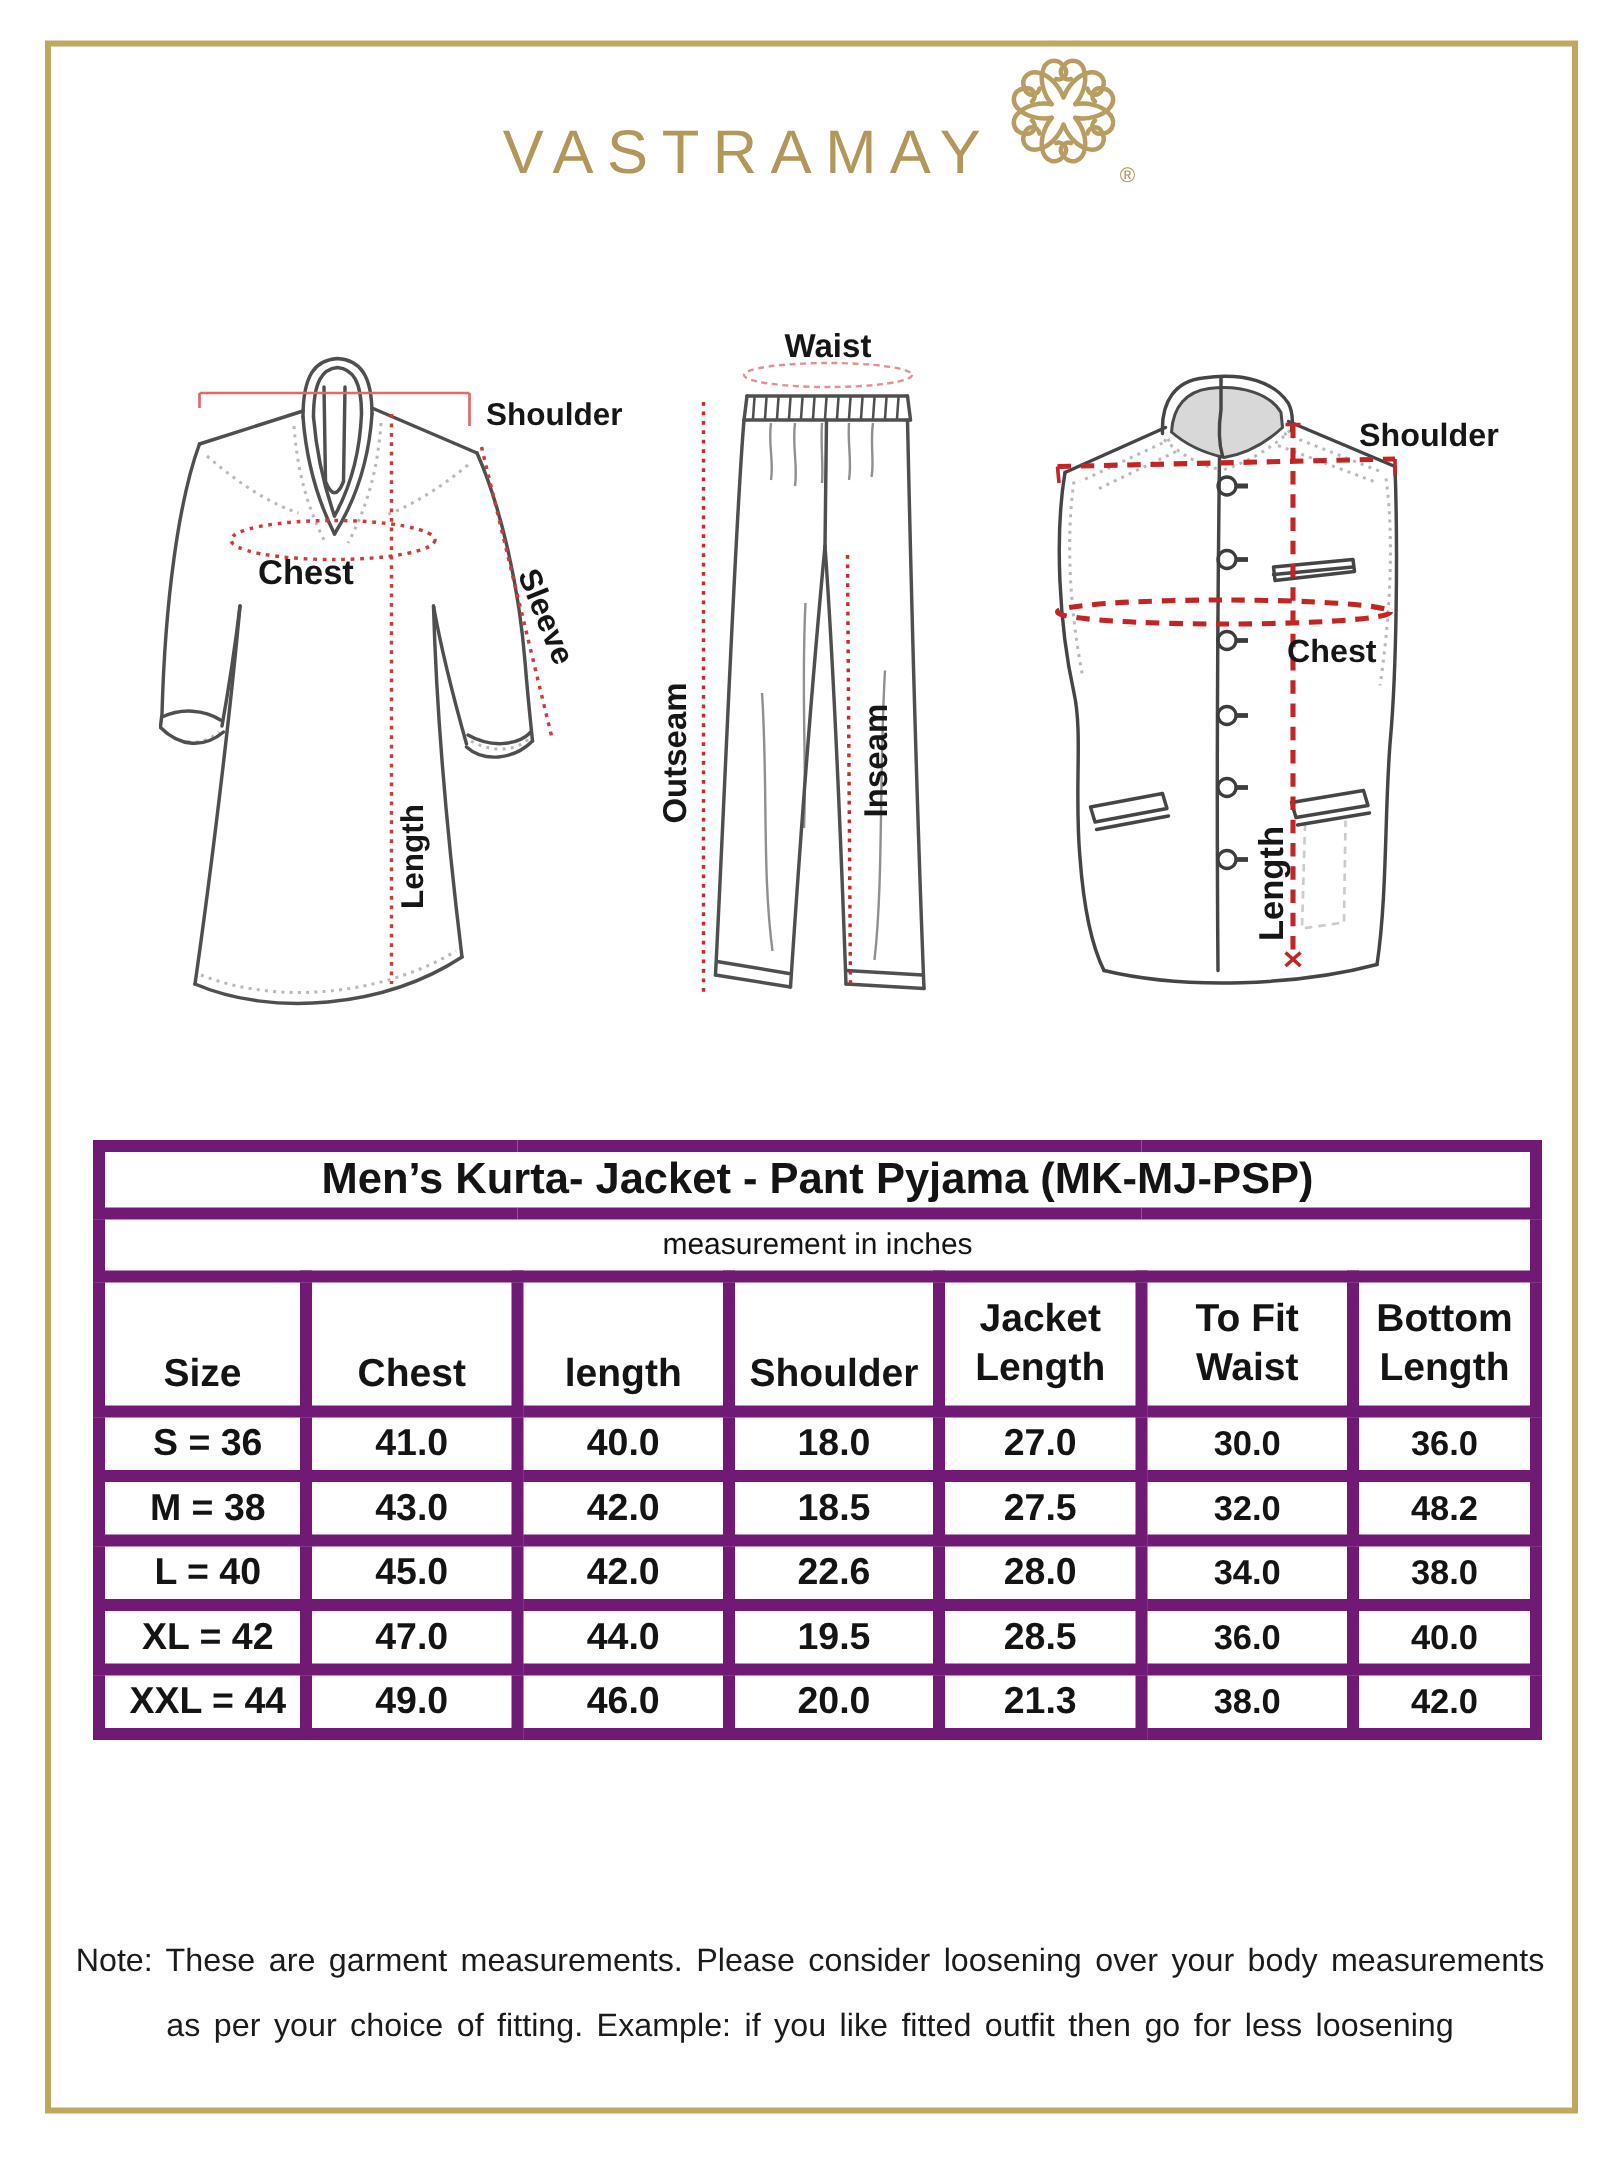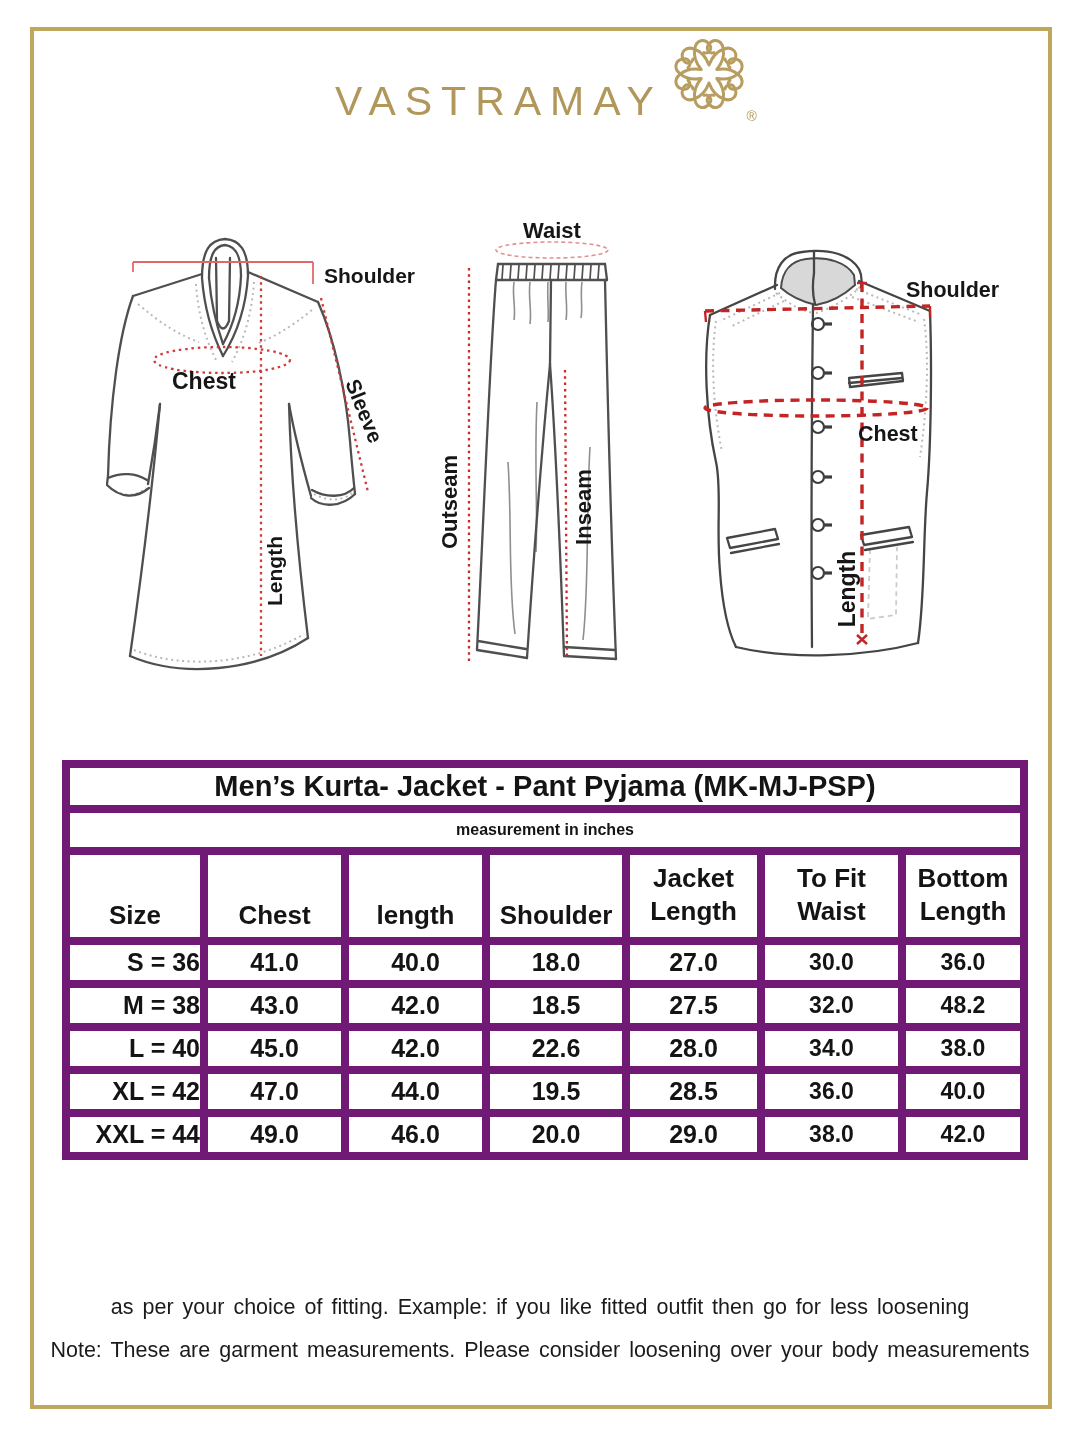--- a/index.html
+++ b/index.html
@@ -18,27 +18,27 @@
   .diagram{position:absolute;}
   #kurta{left:106px;top:226px;}
   #pant{left:430px;top:212px;}
   #jacket{left:690px;top:227px;}
   svg text{font-family:"Liberation Sans",sans-serif;font-weight:bold;fill:#161616;}
   
   #size-table{position:absolute;left:62px;top:760px;width:958px;border-collapse:collapse;
         table-layout:fixed;border:4px solid #101010;}
   #size-table td,#size-table th{border:8px solid #701a75;padding:0;box-sizing:border-box;}
   #size-table .title-cell{height:45px;text-align:center;font-size:29px;font-weight:bold;}
-  #size-table .sub-cell{height:42px;text-align:center;font-size:16px;font-weight:bold;}
+  #size-table .sub-cell{height:42px;text-align:center;font-size:20px;font-weight:normal;}
   #size-table .head-row th{height:90px;vertical-align:bottom;font-size:26px;font-weight:bold;
         text-align:center;padding-bottom:6px;line-height:1.25;margin-left:24px;}
   #size-table .head-row th.two-line{padding-bottom:10px;}
   #size-table .head-row th span{display:block;}
   #size-table td{height:43px;font-size:25px;font-weight:bold;text-align:center;}
-  #size-table td.size-cell{text-align:right;padding-left:7px;}
+  #size-table td.size-cell{text-align:center;padding-left:7px;}
   #size-table td.alt{font-size:23px;}
   
   #note{position:absolute;left:45px;right:45px;top:1286px;text-align:center;
         font-size:21.5px;line-height:43px;color:#1b1b1b;word-spacing:3px;}
 </style>
 </head>
 <body>
 
 <div id="page">
   <div id="gold-border"></div>
@@ -307,24 +307,24 @@
         <td>19.5</td>
         <td>28.5</td>
         <td class="alt">36.0</td>
         <td class="alt">40.0</td>
       </tr>
       <tr>
         <td class="size-cell">XXL = 44</td>
         <td>49.0</td>
         <td>46.0</td>
         <td>20.0</td>
-        <td>29.0</td>
+        <td>21.3</td>
         <td class="alt">38.0</td>
         <td class="alt">42.0</td>
       </tr>
     </tbody>
   </table>
 
   <div id="note">
+    <div>Note: These are garment measurements. Please consider loosening over your body measurements</div>
     <div>as per your choice of fitting. Example: if you like fitted outfit then go for less loosening</div>
-    <div>Note: These are garment measurements. Please consider loosening over your body measurements</div>
   </div>
 </div>
 
 </body></html>

